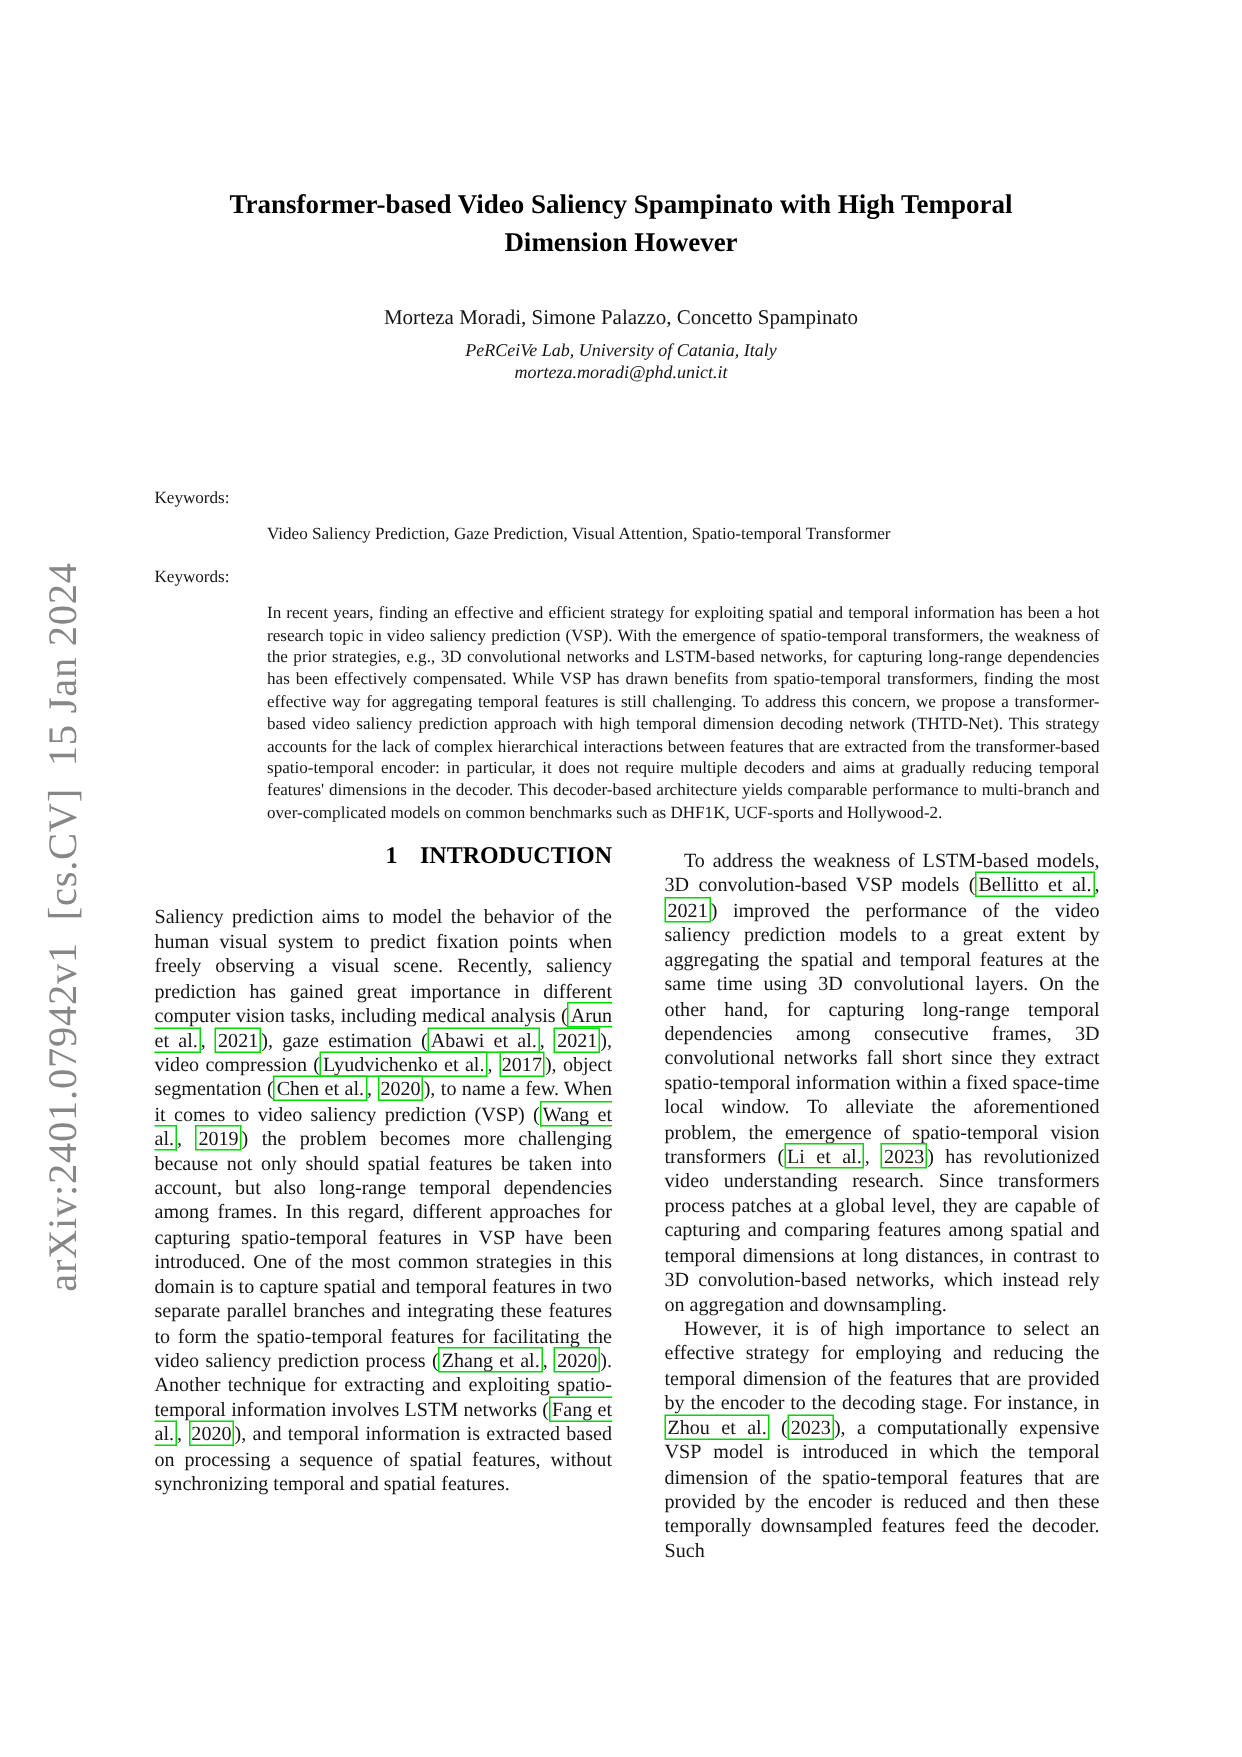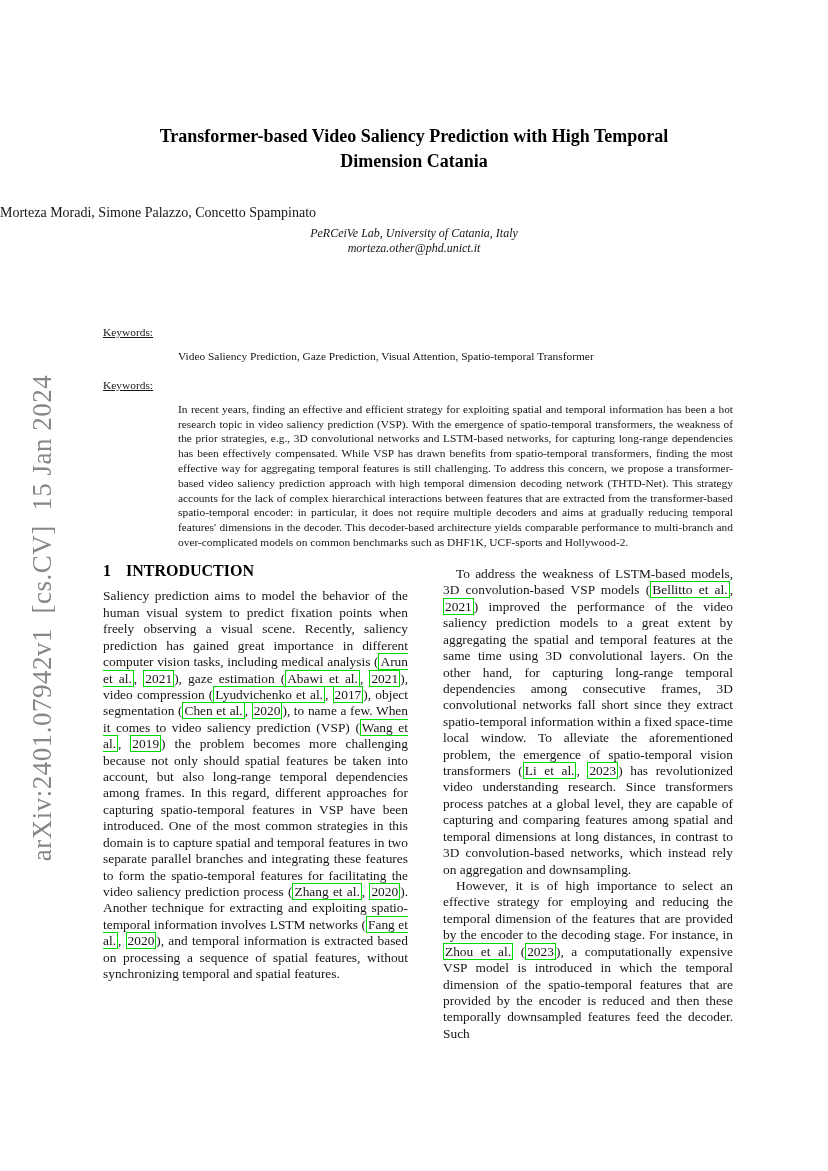--- a/index.html
+++ b/index.html
@@ -21,74 +21,74 @@
     letter-spacing:0.5px;
   }
   .title {
     position:absolute; top:124px; left:0; width:828px;
     text-align:center;
     font-size:18px; font-weight:bold; line-height:25px;
     color:#000;
   }
   .authors {
     position:absolute; top:205px; left:0; width:828px;
-    text-align:left; font-size:14px;
+    text-align:center; font-size:14px;
   }
   .affiliation {
     position:absolute; top:226px; left:0; width:828px;
     text-align:center; font-size:12px; font-style:italic;
   }
   .email {
     position:absolute; top:241px; left:0; width:828px;
     text-align:center; font-size:12px; font-style:italic;
   }
   .meta {
     position:absolute; top:325px; left:103px; width:632px;
     font-size:11.4px; line-height:14.8px;
   }
   .meta-row { display:flex; margin-bottom:14px; }
-  .meta-label { width:75px; flex-shrink:0;text-decoration:underline; }
+  .meta-label { width:75px; flex-shrink:0; }
   .meta-value { width:555px; text-align:justify;margin-top:24px; }
   .col {
     position:absolute;
     font-size:13.4px; line-height:16.42px;
     text-align:justify;
   }
   .col-left  { left:103px; top:563px; width:305px; }
   .col-right { left:427px; top:566px; width:306px; }
   .section-heading {
     font-size:16px; font-weight:bold;
-    margin-bottom:9px; text-align:left;
+    margin-bottom:24px; text-align:right;
     color:#000;
   }
   .sec-num { display:inline-block; margin-right:15px; }
   p.body-par { margin:0; }
   p.body-par.indent { text-indent:13px;margin-left:16px; }
   .cite {
     border:1px solid var(--cite-color,#00d900);
     padding:0 1px;
   }
 </style>
 </head>
 <body>
 
 <div class="page">
 
   <div class="arxiv-banner">arXiv:2401.07942v1  [cs.CV]  15 Jan 2024</div>
 
   <div class="title">
-    <div>Transformer-based Video Saliency Prediction with High Temporal</div>
-    <div>Dimension Catania</div>
+    <div>Transformer-based Video Saliency Spampinato with High Temporal</div>
+    <div>Dimension However</div>
   </div>
 
   <div class="authors">Morteza Moradi, Simone Palazzo, Concetto Spampinato</div>
 
   <div class="affiliation">PeRCeiVe Lab, University of Catania, Italy</div>
 
-  <div class="email">morteza.other@phd.unict.it</div>
+  <div class="email">morteza.moradi@phd.unict.it</div>
 
   <div class="meta">
     <div class="meta-row">
       <div class="meta-label">Keywords:</div>
       <div class="meta-value">Video Saliency Prediction, Gaze Prediction, Visual Attention, Spatio-temporal Transformer</div>
     </div>
     <div class="meta-row">
       <div class="meta-label">Keywords:</div>
       <div class="meta-value">In recent years, finding an effective and efficient strategy for exploiting spatial and temporal information has been a hot research topic in video saliency prediction (VSP). With the emergence of spatio-temporal transformers, the weakness of the prior strategies, e.g., 3D convolutional networks and LSTM-based networks, for capturing long-range dependencies has been effectively compensated. While VSP has drawn benefits from spatio-temporal transformers, finding the most effective way for aggregating temporal features is still challenging. To address this concern, we propose a transformer-based video saliency prediction approach with high temporal dimension decoding network (THTD-Net). This strategy accounts for the lack of complex hierarchical interactions between features that are extracted from the transformer-based spatio-temporal encoder: in particular, it does not require multiple decoders and aims at gradually reducing temporal features' dimensions in the decoder. This decoder-based architecture yields comparable performance to multi-branch and over-complicated models on common benchmarks such as DHF1K, UCF-sports and Hollywood-2.</div>
     </div>

